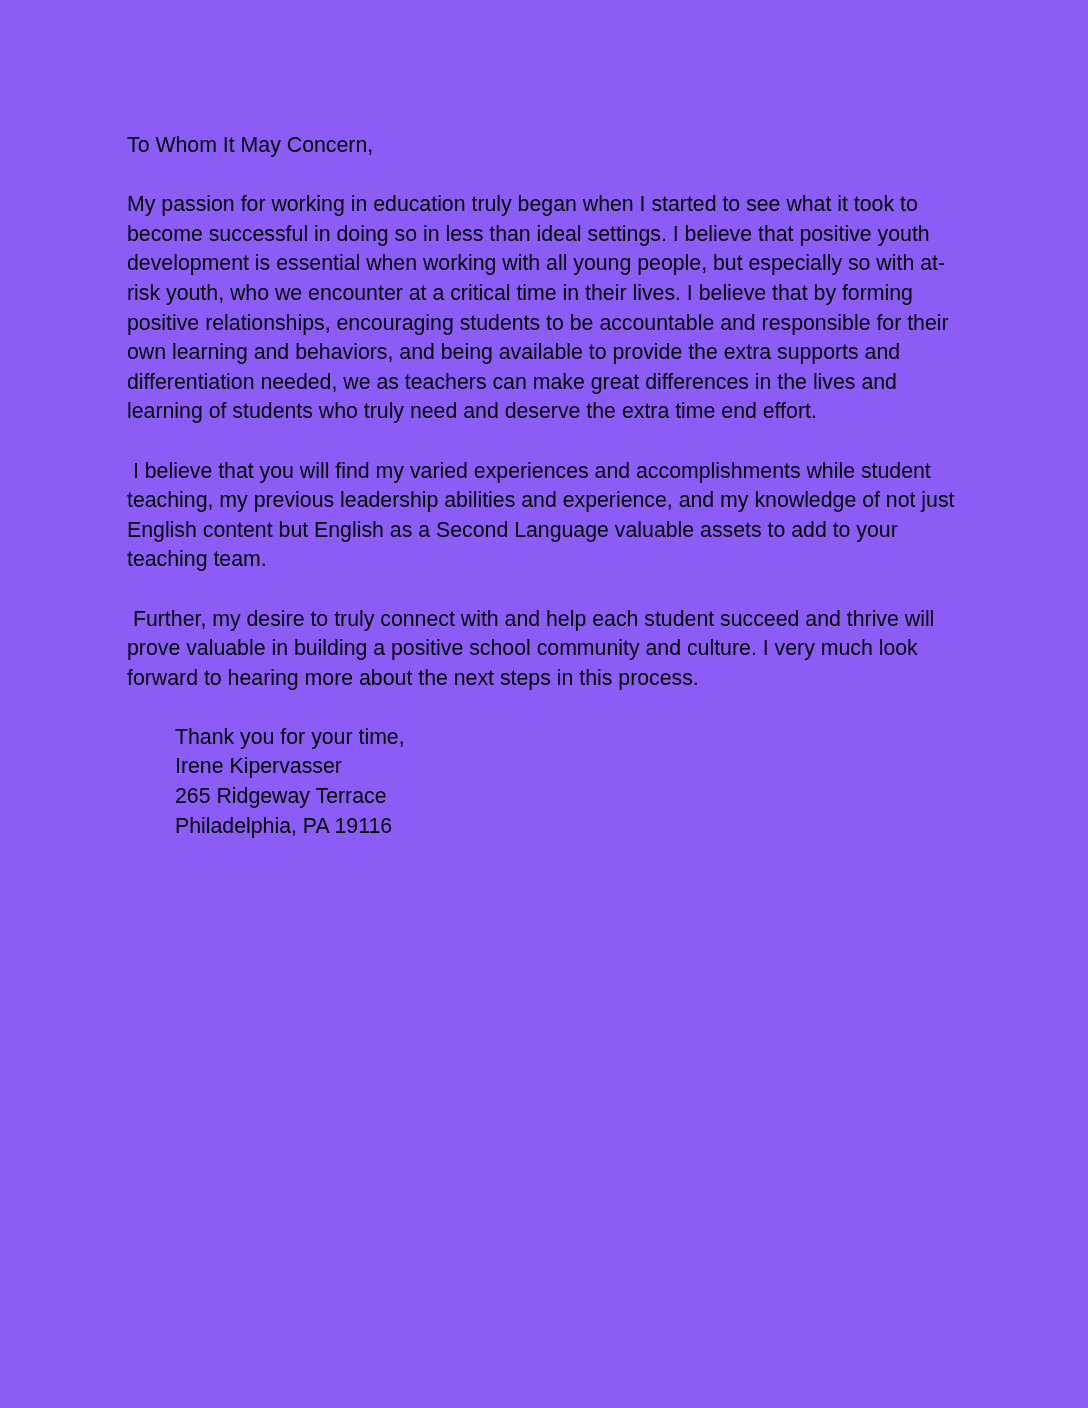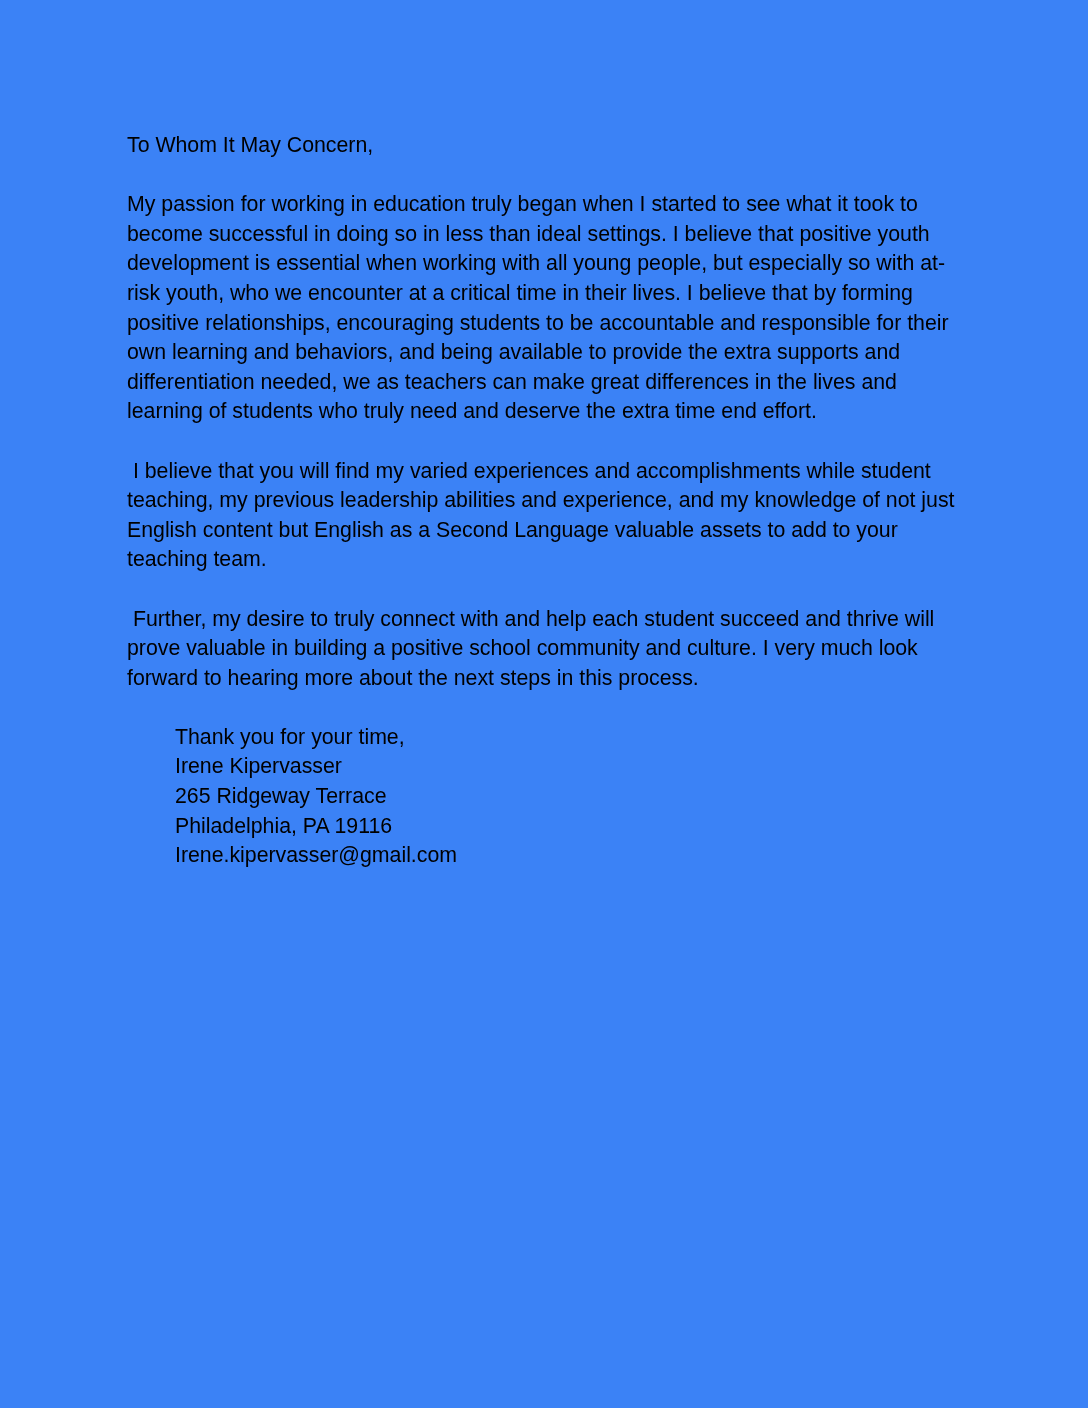--- a/index.html
+++ b/index.html
@@ -9,21 +9,21 @@
   }
   body {
     width: 1088px;
     height: 1408px;
     position: relative;
   }
   .page {
     box-sizing: border-box;
     width: 1088px;
     height: 1408px;
-    background: #3b82f6;
+    background: #8b5cf6;
     color: #000000;
     padding: 131px 128px 60px 127px;
     font-family: "Liberation Sans", sans-serif;
     font-size: 21.3px;
     line-height: 29.6px;
     font-weight: 400;
   }
   .para {
     margin: 0 0 29.6px 0;
     white-space: pre-wrap; 
@@ -48,16 +48,15 @@
 
   <p class="para"> I believe that you will find my varied experiences and accomplishments while student teaching, my previous leadership abilities and experience, and my knowledge of not just English content but English as a Second Language valuable assets to add to your teaching team.</p>
 
   <p class="para"> Further, my desire to truly connect with and help each student succeed and thrive will prove valuable in building a positive school community and culture. I very much look forward to hearing more about the next steps in this process.</p>
 
   <div class="sig-block">
     <div class="sig-line">Thank you for your time,</div>
     <div class="sig-line">Irene Kipervasser</div>
     <div class="sig-line">265 Ridgeway Terrace</div>
     <div class="sig-line">Philadelphia, PA 19116</div>
-    <div class="sig-line">Irene.kipervasser@gmail.com</div>
   </div>
 
 </div>
 
 </body></html>

